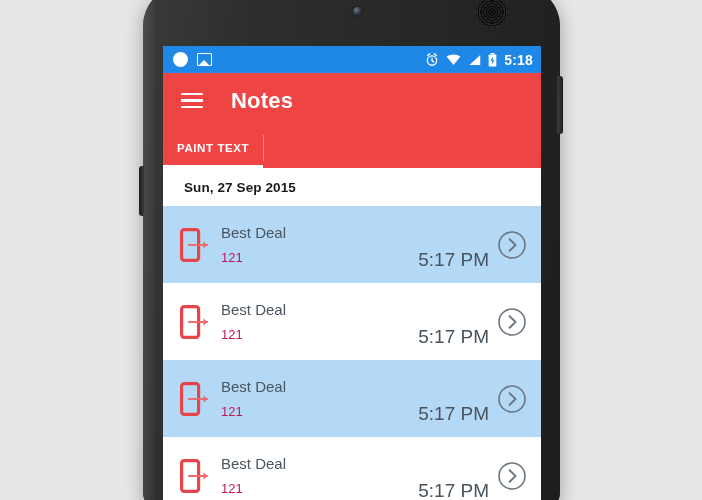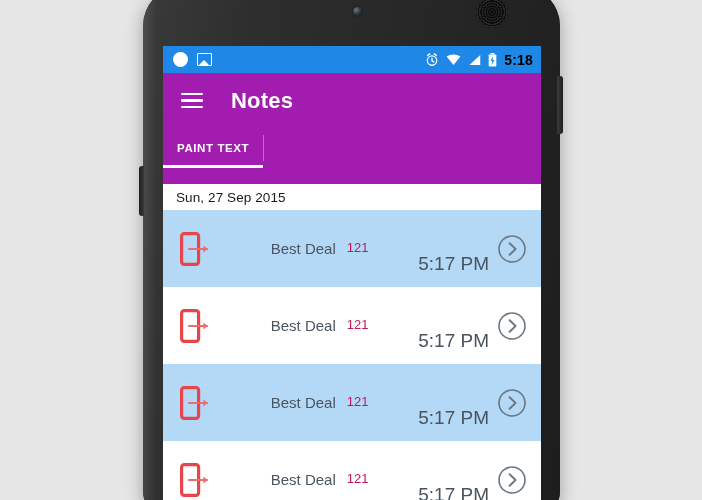--- a/index.html
+++ b/index.html
@@ -80,21 +80,21 @@
     background: #ffffff;
   }
 
   
   .status-bar {
     height: 27px;
     background: #1f87e5;
     display: flex;
     align-items: center;
     padding: 0 8px 0 10px;
-    color: #000000;
+    color: #ffffff;
   }
   .status-left { display: flex; align-items: center; gap: 9px; }
   .status-right { margin-left: auto; display: flex; align-items: center; gap: 7px; }
   .st-dot {
     width: 15px; height: 15px; border-radius: 50%;
     background: #ffffff;
   }
   .st-photo {
     width: 15px; height: 13px;
     border: 1.6px solid #ffffff;
@@ -114,22 +114,22 @@
   .st-clock-time {
     font-size: 14px;
     font-weight: bold;
     letter-spacing: 0.2px;
     line-height: 1;
   }
   svg.sticon { display: block; }
 
   
   .app-bar {
-    background: #a21caf;
-    padding: 0 0 16px 0;
+    background: #ef4444;
+    padding: 0 0 0 0;
   }
   .app-bar-top {
     height: 55px;
     display: flex;
     align-items: center;
     padding-left: 18px;
   }
   .hamburger {
     width: 22px;
     display: flex; flex-direction: column; gap: 4px;
@@ -172,27 +172,27 @@
     width: 1px;
     margin: 7px 0;
     background: rgba(255,255,255,0.35);
   }
 
   
   .list {
     background: #ffffff;
   }
   .date-header {
-    height: 26px;
+    height: 38px;
     display: flex;
     align-items: center;
-    padding-left: 13px;
+    padding-left: 21px;
     background: #ffffff;
     font-size: 13.5px;
-    font-weight: normal;
+    font-weight: bold;
     color: #1a1a1a;
     letter-spacing: 0.1px;
   }
   .row {
     height: 77px;
     display: flex;
     align-items: center;
     padding: 0 12px 0 10px;
     position: relative;
   }
@@ -202,21 +202,21 @@
   .row-icon {
     width: 44px;
     flex: 0 0 44px;
     display: flex;
     align-items: center;
     justify-content: center;
   }
   .row-text {
     flex: 1 1 auto;
     display: flex;
-    flex-direction: row;
+    flex-direction: column;
     justify-content: center;
     gap: 11px;
     padding-left: 4px;
   }
   .row-title {
     font-size: 15px;
     color: #4a5560;
     line-height: 1;
   }
   .row-sub {

